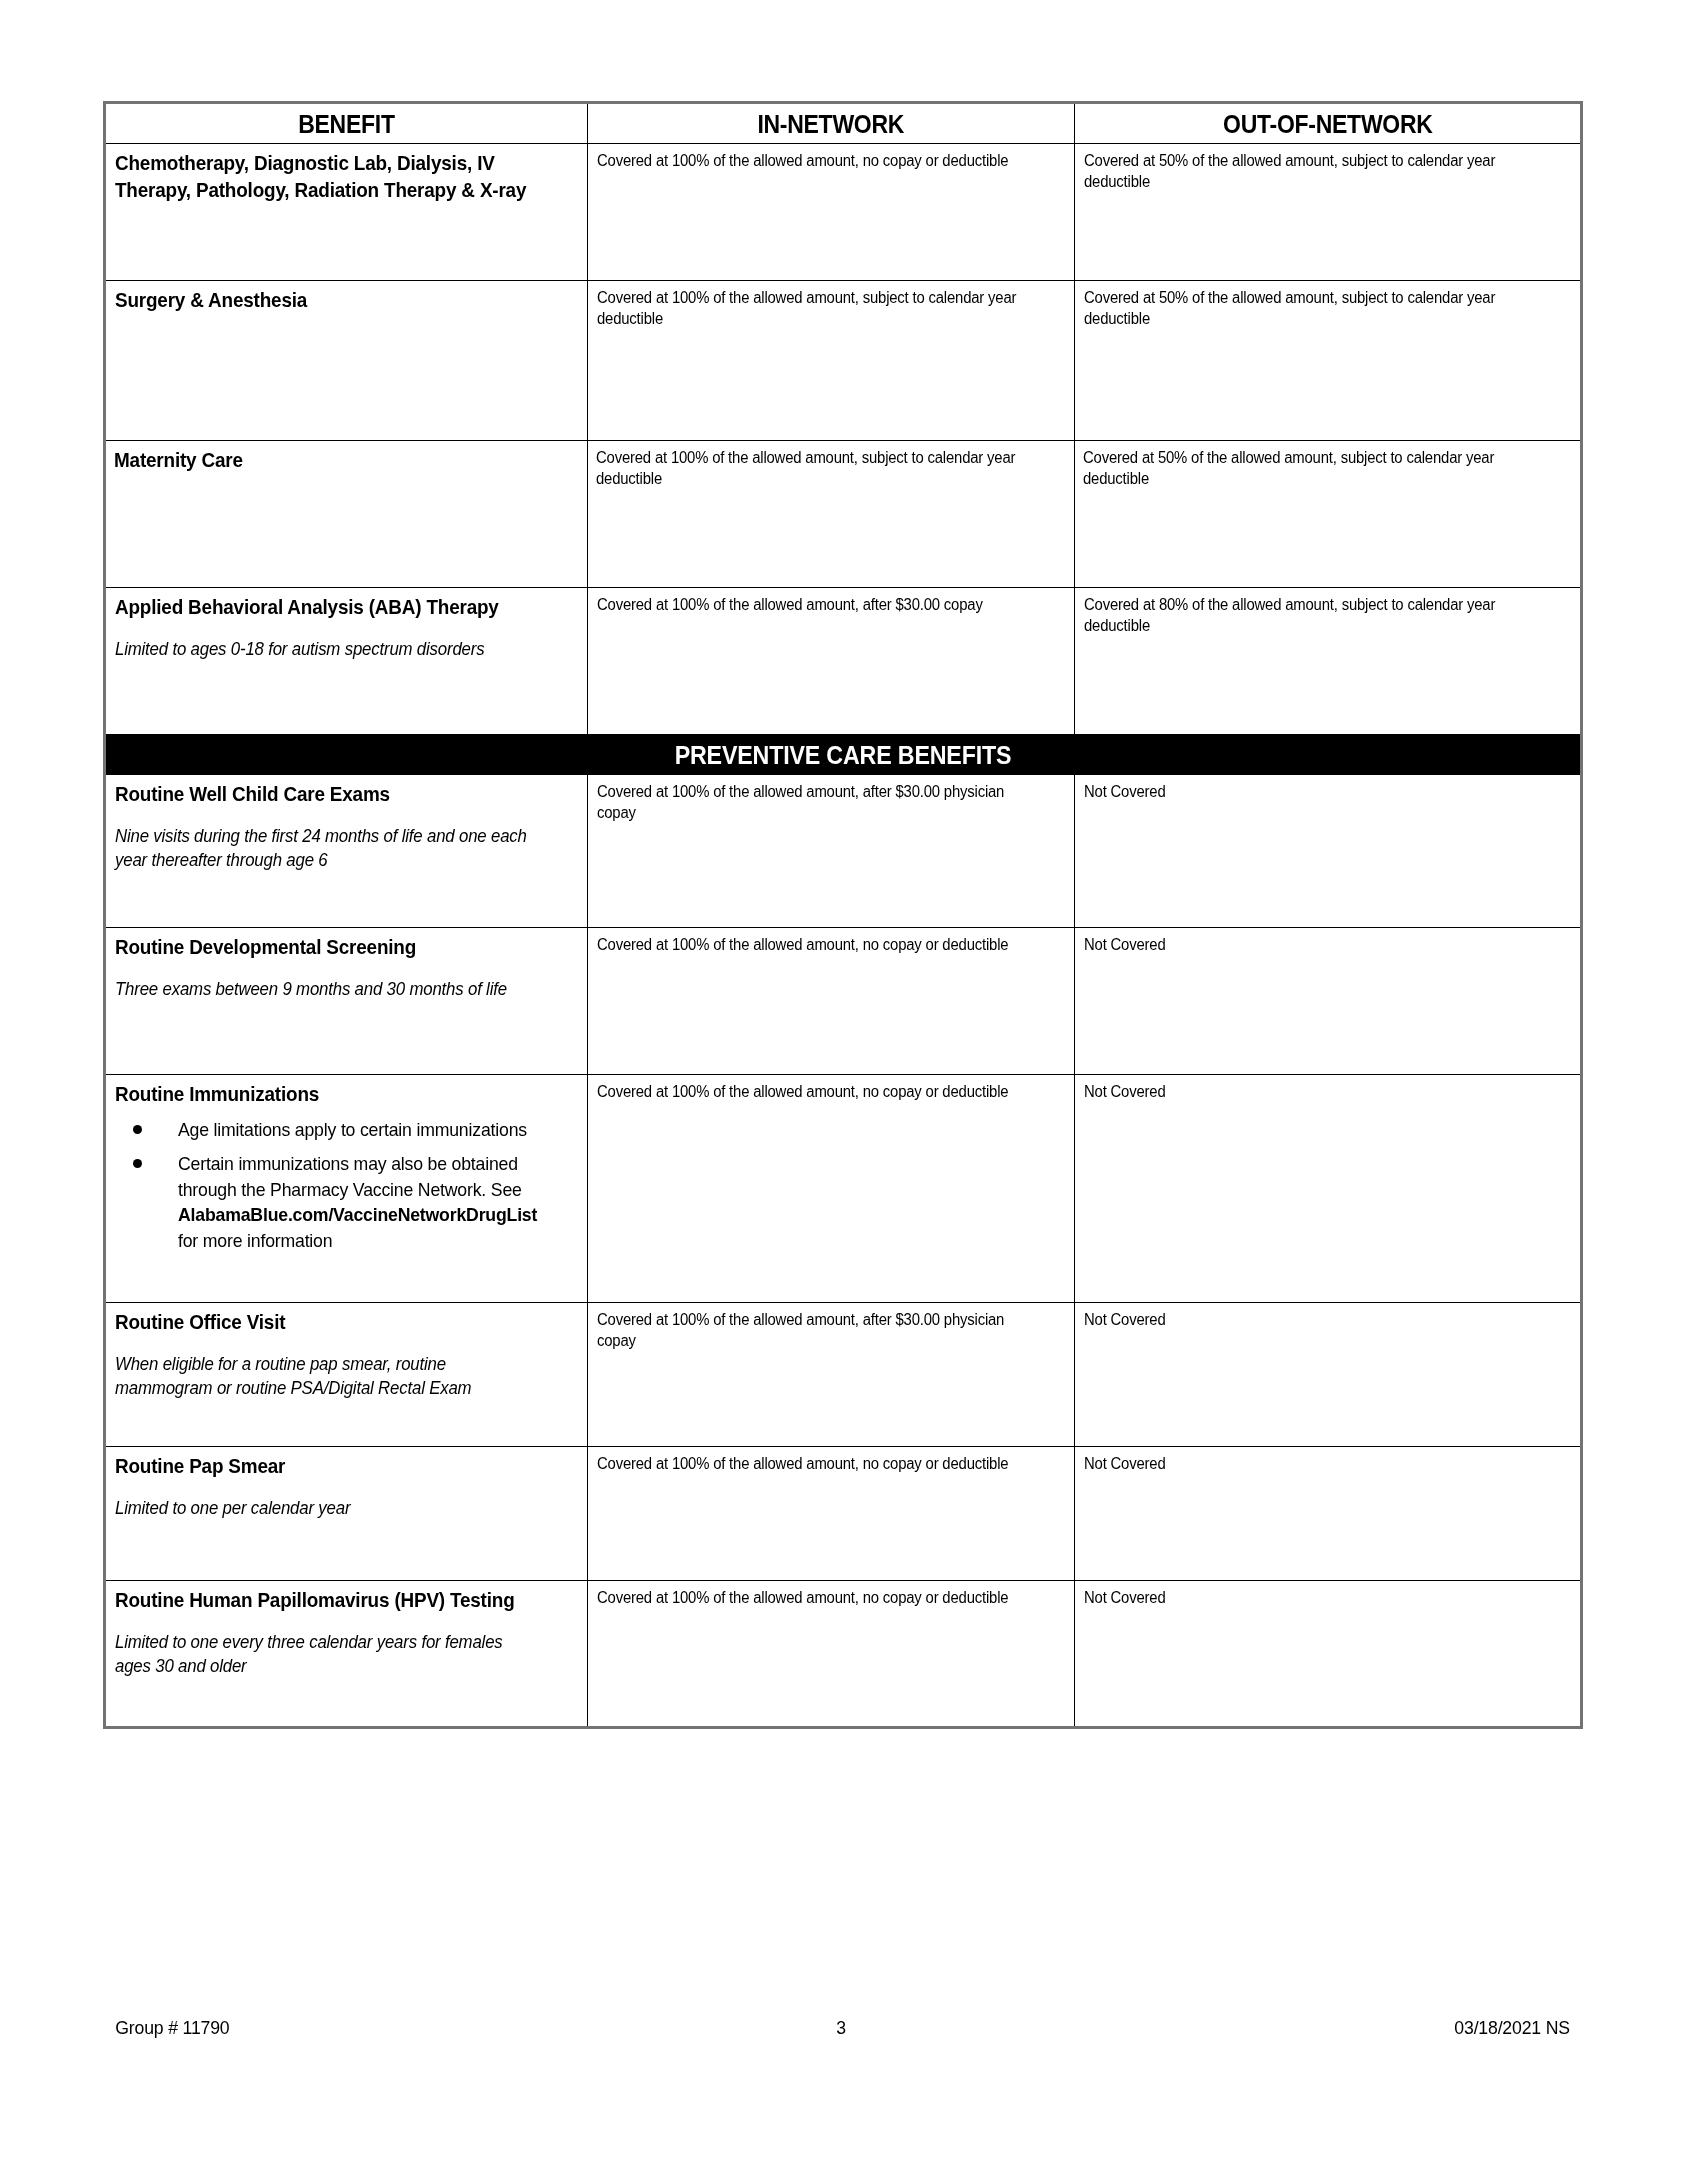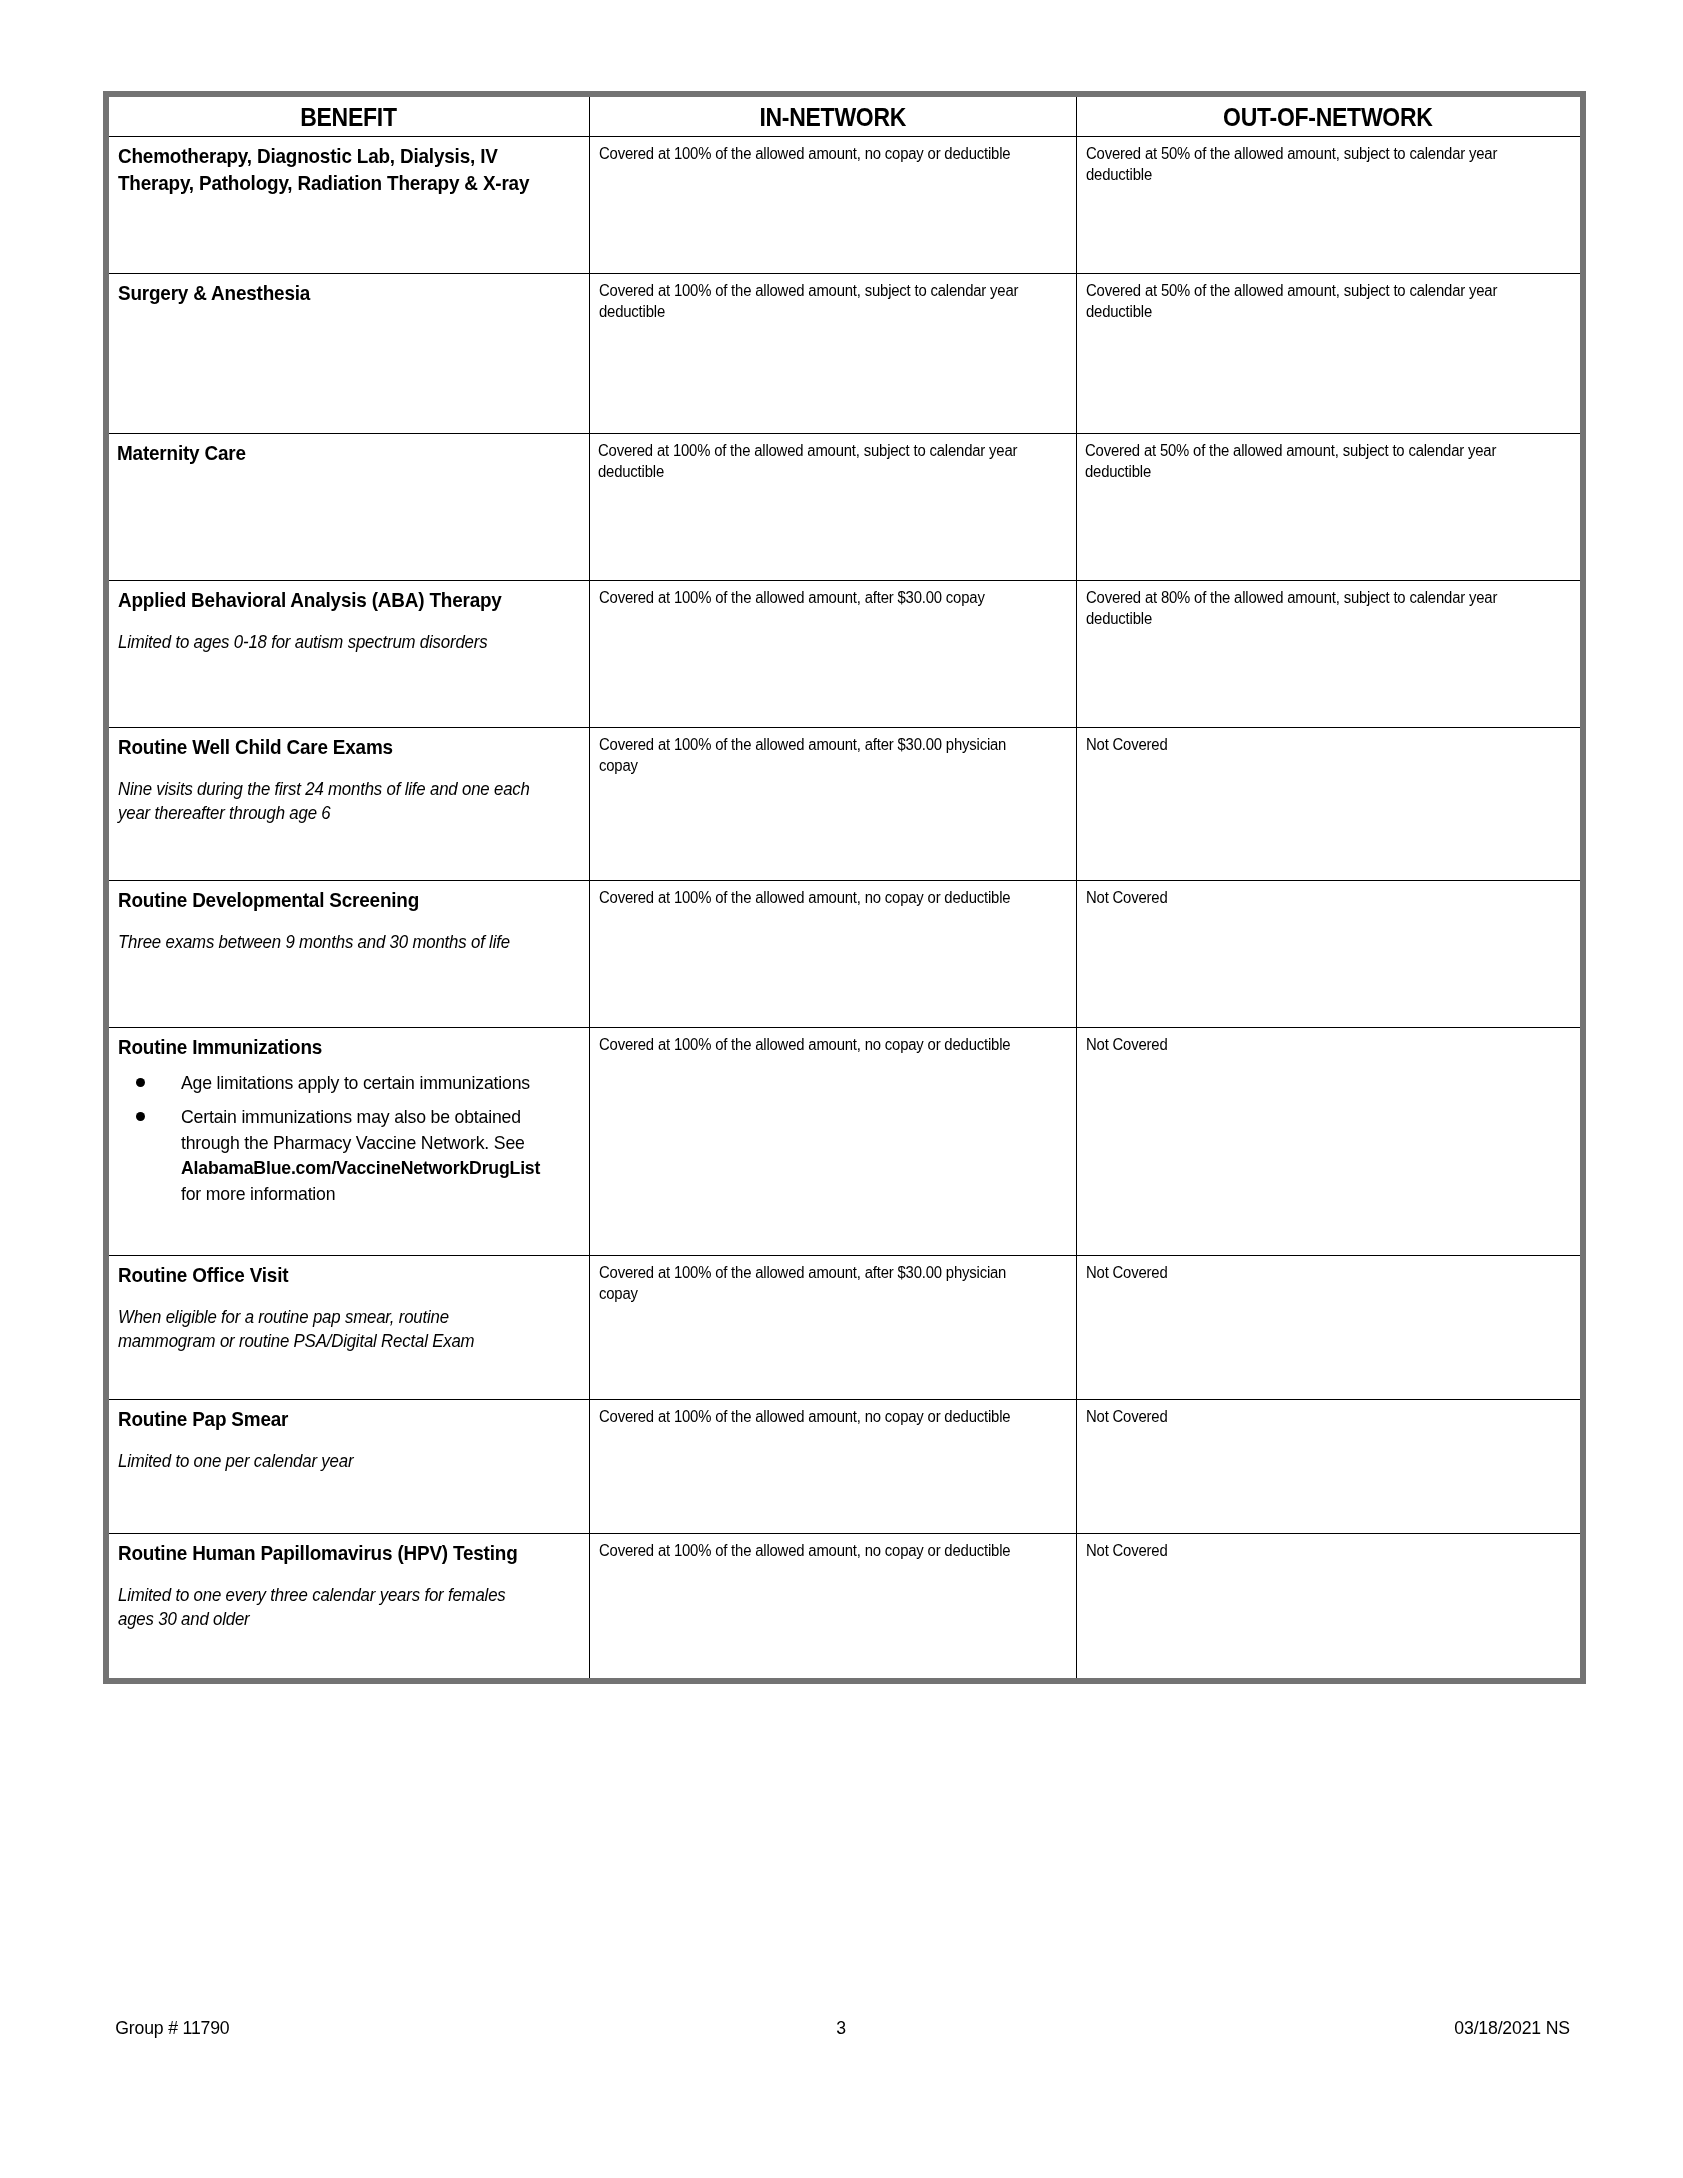--- a/index.html
+++ b/index.html
@@ -37,21 +37,22 @@
     border: 1.6px solid #000;
     vertical-align: top;
     padding: 6px 9px 4px 9px;
   }
   col.c1 { width: 483px; }
   col.c2 { width: 487px; }
   col.c3 { width: 507px; }
 
   
   table.benefits {
-    border: 6px solid #737373;
+    border: 3px solid #737373;
+    margin-top: 10px;
   }
 
   th.colhead {
     text-align: center;
     font-weight: bold;
     font-size: 25px;
     letter-spacing: -0.3px;
     padding-top: 5px;
     padding-bottom: 4px;
     font-stretch: condensed;
@@ -212,20 +213,23 @@
             <div class="bnote"><span class="sq">Limited to ages 0-18 for autism spectrum disorders</span></div>
           </td>
           <td>
             <div class="cov"><span class="sq">Covered at 100% of the allowed amount, after $30.00 copay</span></div>
           </td>
           <td>
             <div class="cov"><span class="sq">Covered at 80% of the allowed amount, subject to calendar year deductible</span></div>
           </td>
         </tr>
 
+        <tr>
+          <td class="banner" colspan="3"><span>PREVENTIVE CARE BENEFITS</span></td>
+        </tr>
 
 
         <tr class="r-wellchild">
           <td>
             <div class="bname"><span class="sq">Routine Well Child Care Exams</span></div>
             <div class="bnote"><span class="sq">Nine visits during the first 24 months of life and one each year thereafter through age 6</span></div>
           </td>
           <td>
             <div class="cov"><span class="sq">Covered at 100% of the allowed amount, after $30.00 physician copay</span></div>
           </td>

